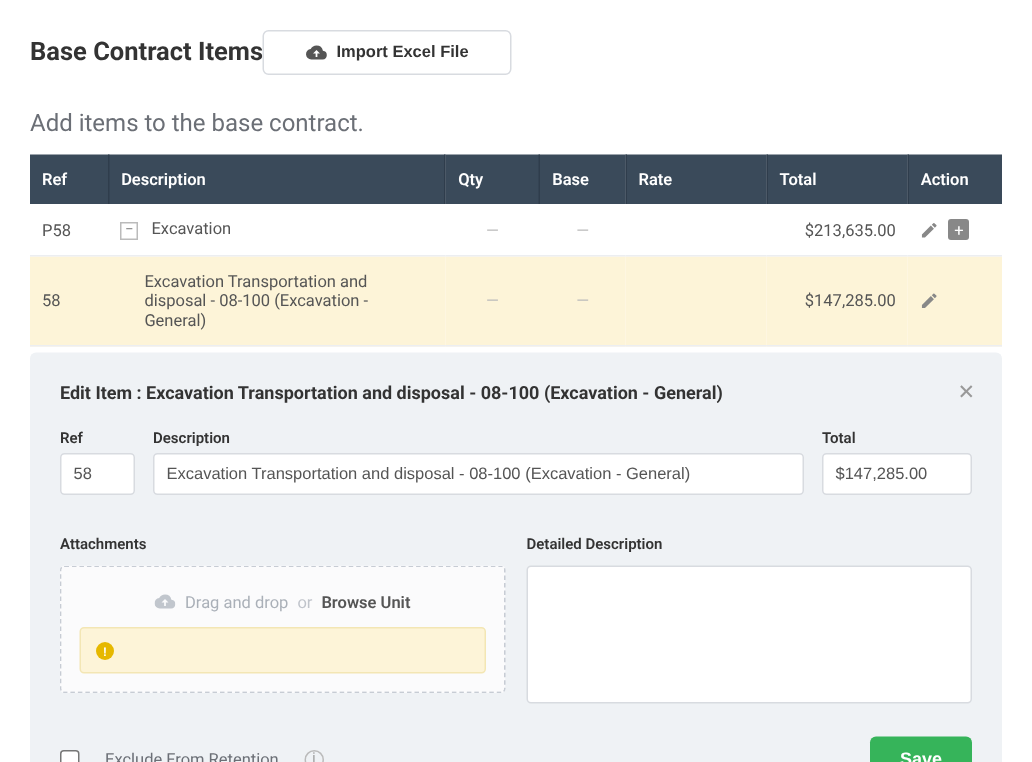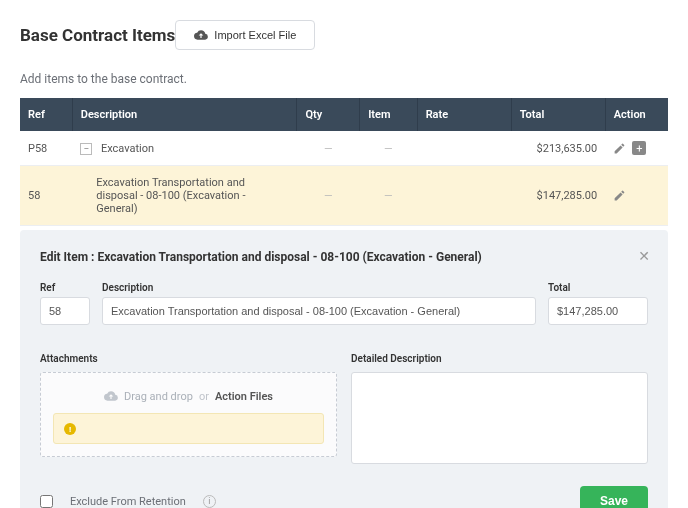--- a/index.html
+++ b/index.html
@@ -43,32 +43,32 @@
   .sort-select .label { color: #8a8d93; margin-right:2px;}
   .sort-select .value { color: #444; }
   .sort-select .chev {
     position: absolute; right: 8px; top: 50%; transform: translateY(-50%);
     width: 0; height: 0; border-left: 4px solid transparent; border-right: 4px solid transparent; border-top: 4px solid #aaa;
   }
   .import-btn {
     border: 1px solid #d8dbe0;
     border-radius: 4px;
     background: #fff;
-    padding: 7px 18px;
+    padding: 7px 28px;
     font-size: 11px;
-    font-weight: 400;
+    font-weight: 700;
     color: #333;
     display: flex;
     align-items: center;
     gap: 6px;
     cursor: pointer;
   }
   .import-btn svg { width: 14px; height: 14px; fill: #555; }
   .subtitle {
-    font-size: 12px;
+    font-size: 16px;
     color: #6b6f76;
     margin-bottom: 12px;
   }
   table.main {
     width: 100%;
     border-collapse: collapse;
     table-layout: fixed;
   }
   table.main thead th {
     background: #3a4a5a;
@@ -214,21 +214,21 @@
       <col class="col-unit">
       <col class="col-rate">
       <col class="col-total">
       <col class="col-action">
   </colgroup>
   <thead>
     <tr>
       <th>Ref</th>
       <th>Description</th>
       <th>Qty</th>
-      <th>Item</th>
+      <th>Base</th>
       <th>Rate</th>
       <th>Total</th>
       <th>Action</th>
     </tr>
   </thead>
   <tbody>
     <tr class="row-parent">
       <td>P58</td>
       <td>
         <span class="collapse-box">−</span>
@@ -295,21 +295,21 @@
   <div class="two-col">
     <div class="attach-col">
       <span class="section-label">Attachments</span>
       <div class="dropzone">
         <div class="drop-inner">
           <svg viewBox="0 0 24 24">
               <path d="M19.35 10.04A7.49 7.49 0 0 0 12 4a7.5 7.5 0 0 0-6.65 4.04A6 6 0 0 0 6 20h13a5 5 0 0 0 .35-9.96zM13 13v4h-2v-4H8l4-4 4 4h-3z"></path>
             </svg>
           <span>Drag and drop</span>
           <span class="or">or</span>
-          <span class="browse">Action Files</span>
+          <span class="browse">Browse Unit</span>
         </div>
         <div class="attach-note">
           <span class="ico">!</span>
         </div>
       </div>
     </div>
     <div class="detail-col">
       <span class="section-label">Detailed Description</span>
       <div class="detail-box" contenteditable="true" style=""></div>
     </div>

